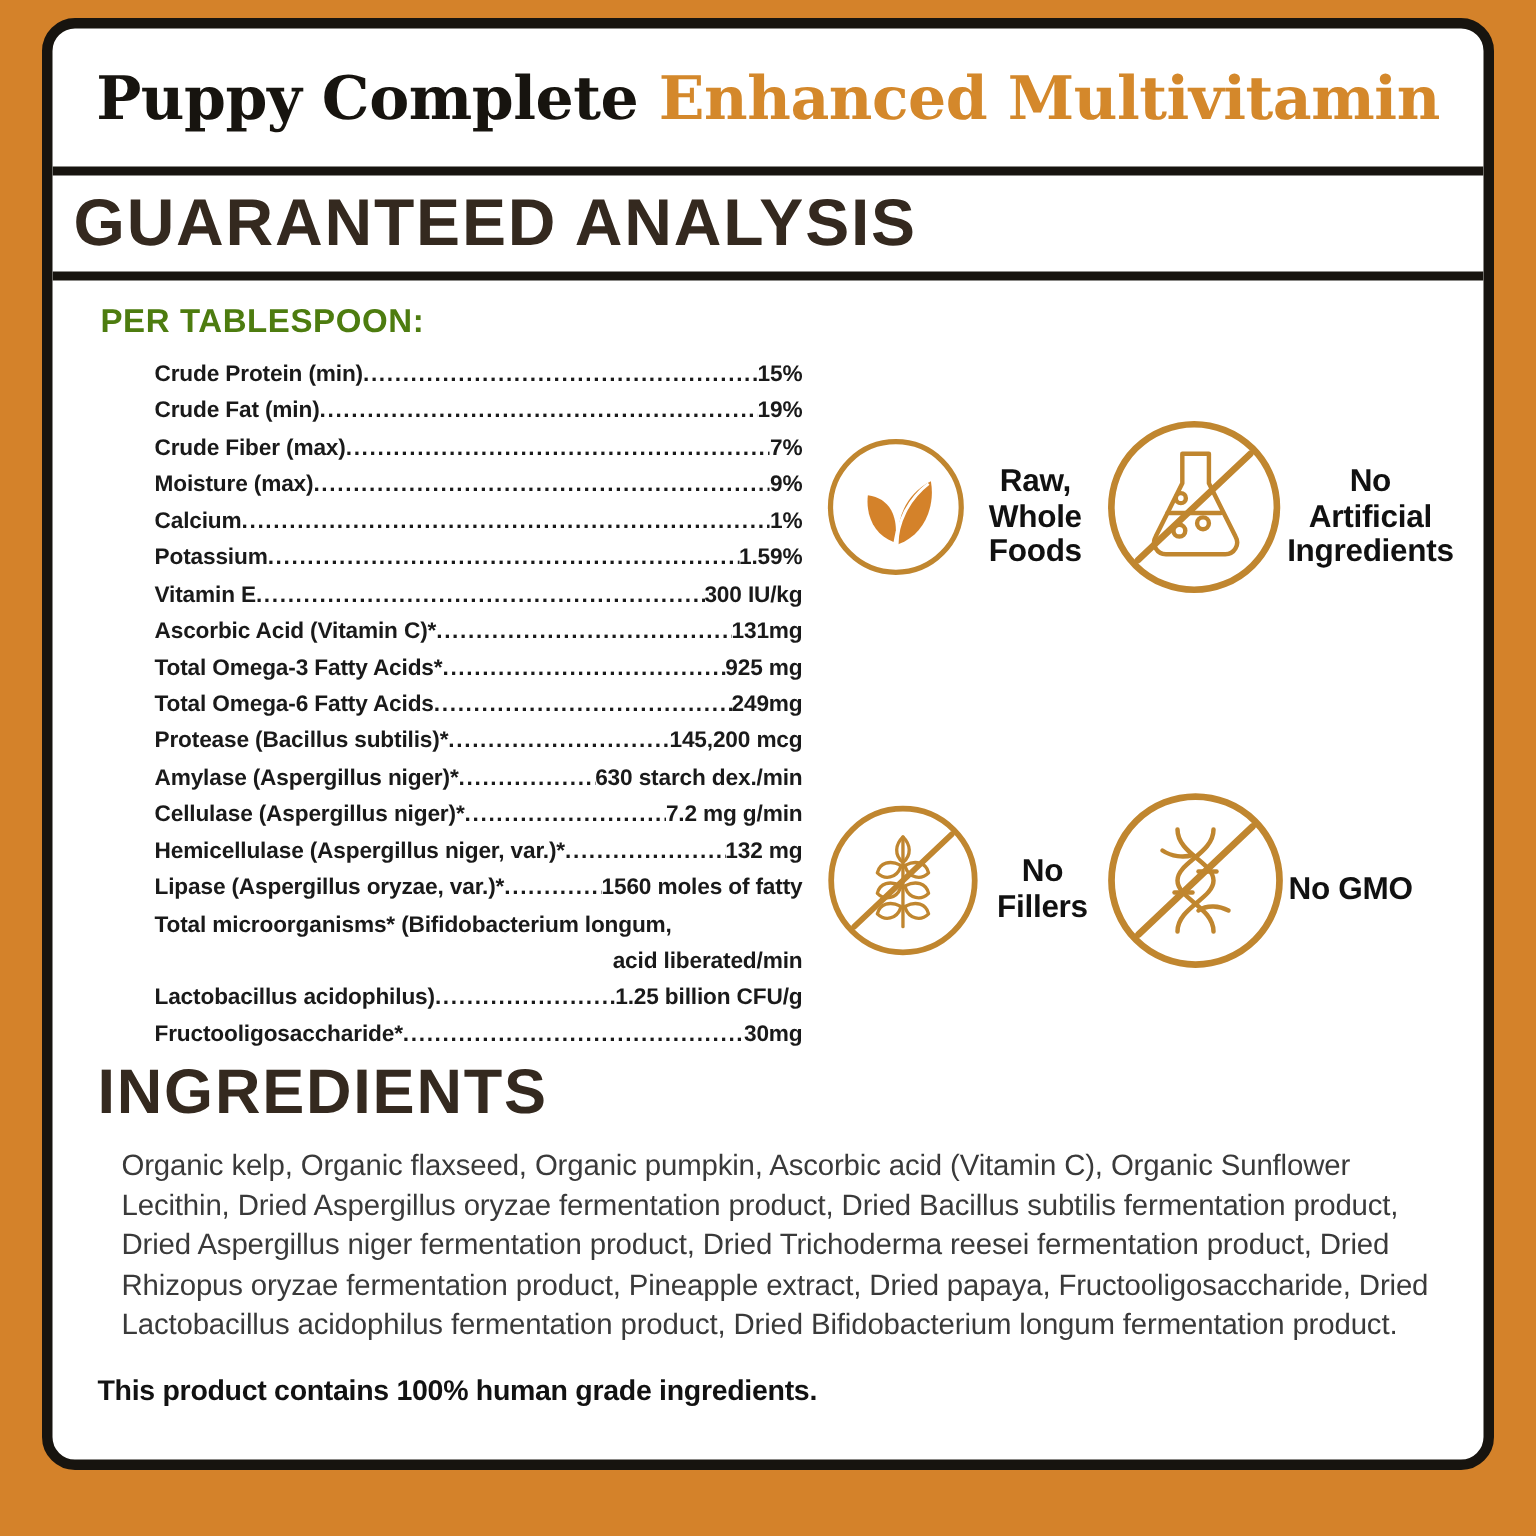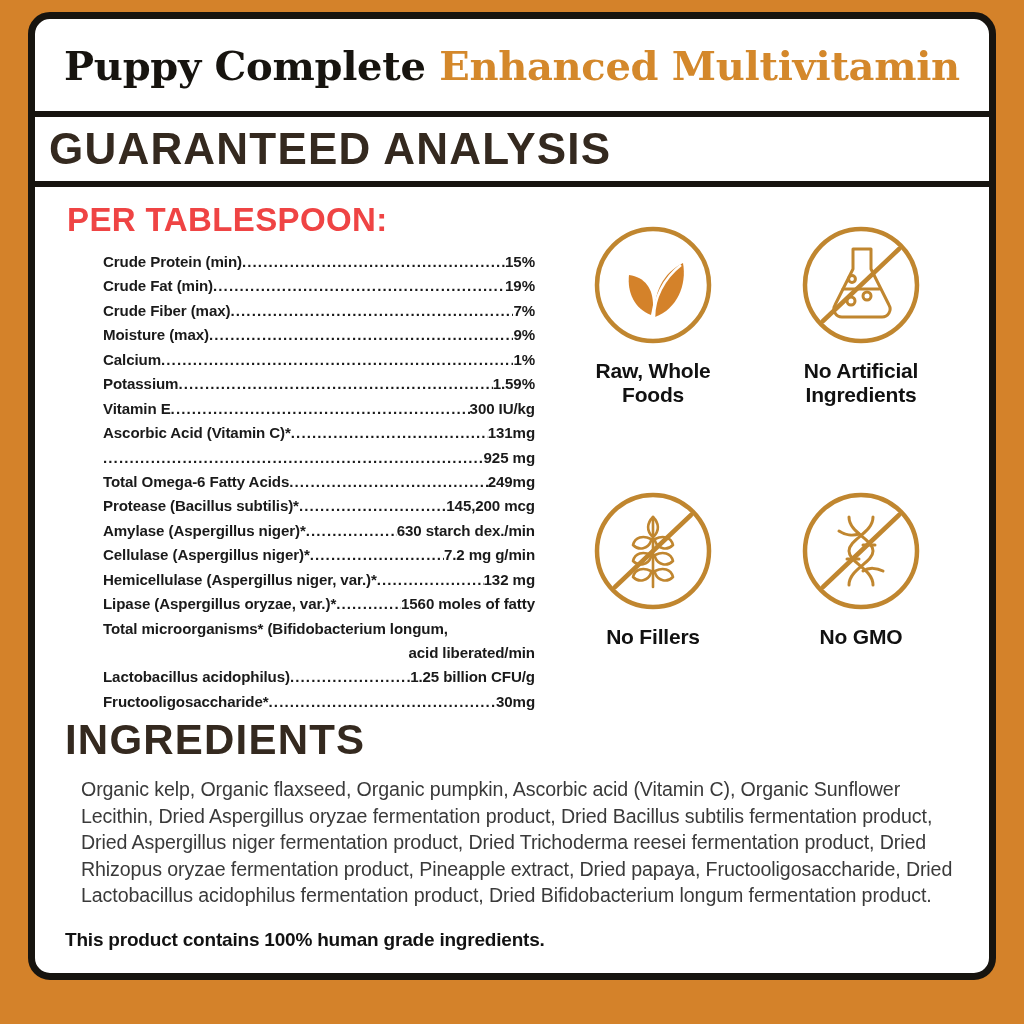--- a/index.html
+++ b/index.html
@@ -69,23 +69,23 @@
   .analysis-body {
     display: flex;
     padding: 14px 0 0 0;
   }
   .analysis-left {
     width: 500px;
     padding-left: 32px;
     box-sizing: border-box;
   }
   .per-serving {
-    font-size: 33px;
-    font-weight: bold;
-    color: #ef4444;
+    font-size: 22px;
+    font-weight: bold;
+    color: #4d7c0f;
     letter-spacing: 0.4px;
     margin-bottom: 11px;
   }
 
   .nutrient-list {
     font-size: 15.1px;
     font-weight: bold;
     color: #1a1a1a;
     letter-spacing: -0.1px;
   }
@@ -123,21 +123,21 @@
     flex: 1;
     display: grid;
     grid-template-columns: 1fr 1fr;
     grid-template-rows: auto auto;
     row-gap: 18px;
     padding: 22px 24px 0 14px;
     box-sizing: border-box;
   }
   .badge {
     display: flex;
-    flex-direction: column;
+    flex-direction: row;
     align-items: center;
   }
   .badge-circle {
     width: 124px;
     height: 124px;
   }
   .badge-label {
     margin-top: 12px;
     text-align: center;
     font-size: 21px;
@@ -231,20 +231,21 @@
             <span class="n-name">Vitamin E</span>
             <span class="n-dots">........................................................................................................................</span>
             <span class="n-val">300 IU/kg</span>
           </div>
           <div class="nutrient-row">
             <span class="n-name">Ascorbic Acid (Vitamin C)*</span>
             <span class="n-dots">........................................................................................................................</span>
             <span class="n-val">131mg</span>
           </div>
           <div class="nutrient-row">
+            <span class="n-name">Total Omega-3 Fatty Acids*</span>
             <span class="n-dots">........................................................................................................................</span>
             <span class="n-val">925 mg</span>
           </div>
           <div class="nutrient-row">
             <span class="n-name">Total Omega-6 Fatty Acids</span>
             <span class="n-dots">........................................................................................................................</span>
             <span class="n-val">249mg</span>
           </div>
           <div class="nutrient-row">
             <span class="n-name">Protease (Bacillus subtilis)*</span>

